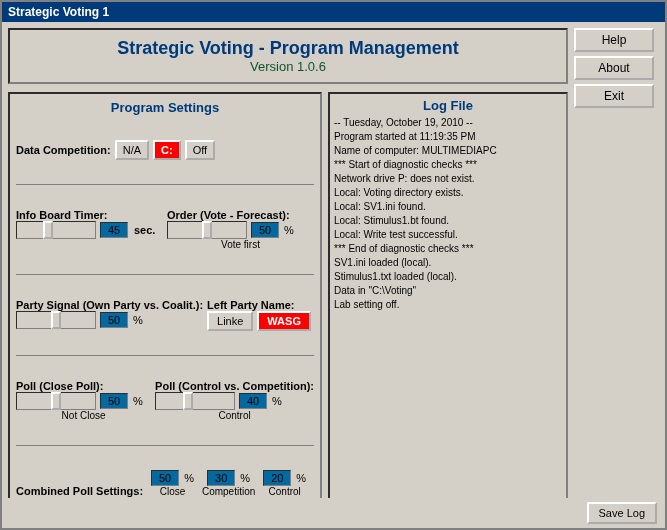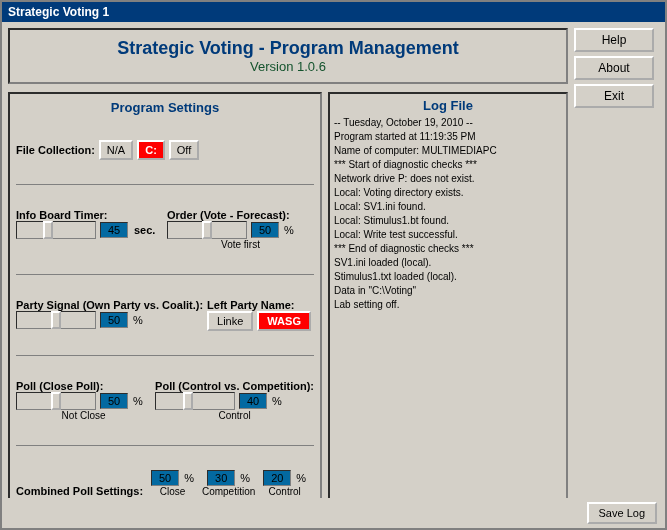--- a/index.html
+++ b/index.html
@@ -259,21 +259,21 @@
         <div class="header-title">Strategic Voting - Program Management</div>
         <div class="header-version">Version 1.0.6</div>
       </div>
 
       <div class="content-area">
 
         <div class="settings-panel">
           <div class="section-title">Program Settings</div>
 
           <div class="row">
-            <span class="label">File Collection:</span>
+            <span class="label">Data Competition:</span>
             <button class="btn-na">N/A</button>
             <button class="btn-c">C:</button>
             <button class="btn-off">Off</button>
           </div>
 
           <div class="divider"></div>
 
           <div class="grid-two">
             <div class="half">
               <div class="row">

